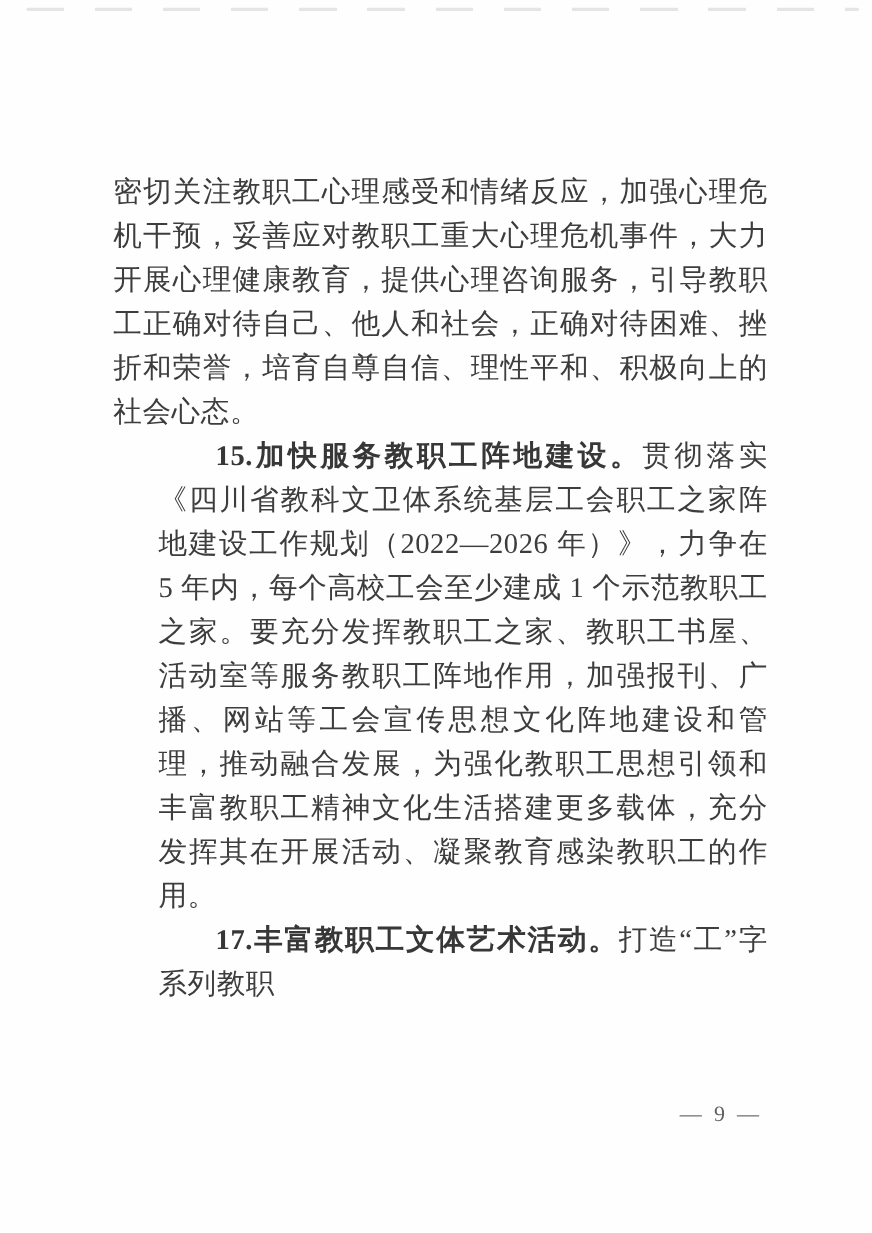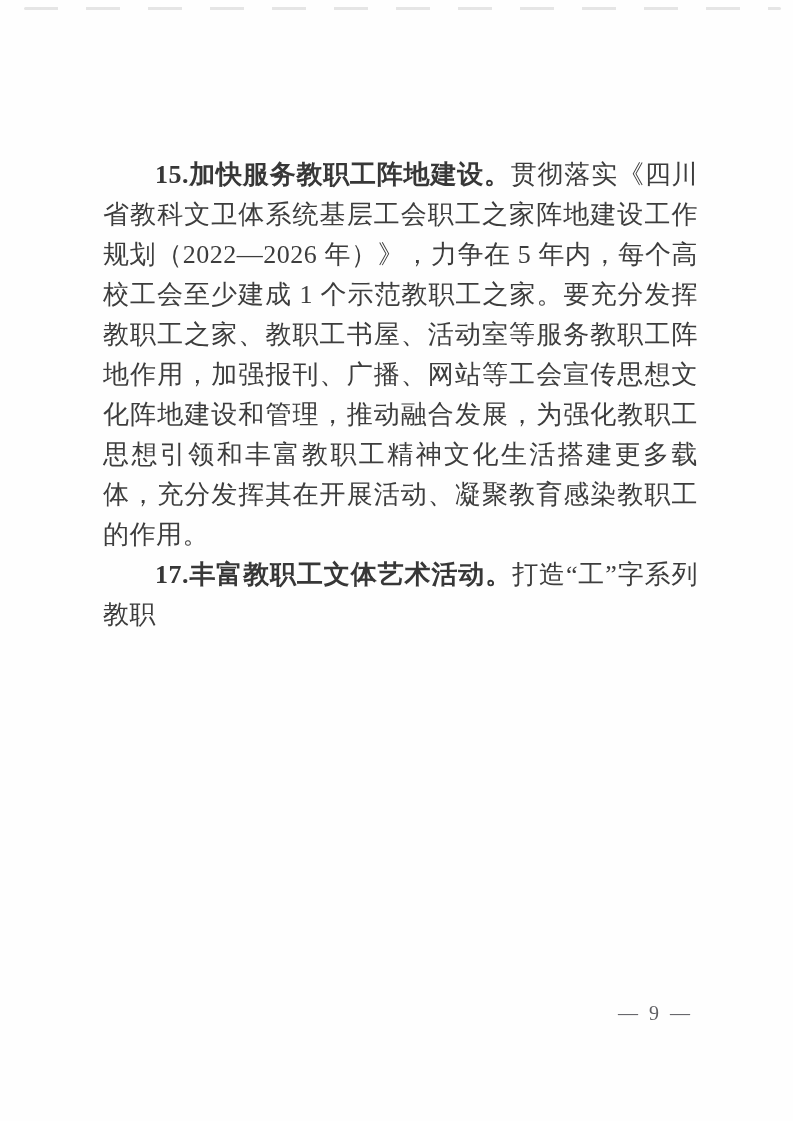--- a/index.html
+++ b/index.html
@@ -39,20 +39,21 @@
   .text-block p {
     margin: 0;
     font-size: 26px;
     line-height: 40px;
     text-align: justify;
     letter-spacing: 0.5px;
     word-break: break-all;
   }
   .text-block p.indent {
     text-indent: 2em;
+    margin-left: 41px;
   }
   .lead {
     font-weight: bold;
     color: #373737;
   }
   .page-number {
     position: absolute;
     top: 1001px;
     right: 100px;
     font-size: 20px;
@@ -64,20 +65,21 @@
 </style>
 </head>
 <body>
 
 <div class="page">
 
   <div class="scan-artifact"></div>
 
   <div class="text-block">
 
+    <p><span>密切关注教职工心理感受和情绪反应，加强心理危机干预，妥善应对教职工重大心理危机事件，大力开展心理健康教育，提供心理咨询服务，引导教职工正确对待自己、他人和社会，正确对待困难、挫折和荣誉，培育自尊自信、理性平和、积极向上的社会心态。</span></p>
 
     <p class="indent"><span class="lead">15.加快服务教职工阵地建设。</span><span>贯彻落实《四川省教科文卫体系统基层工会职工之家阵地建设工作规划（2022—2026 年）》，力争在 5 年内，每个高校工会至少建成 1 个示范教职工之家。要充分发挥教职工之家、教职工书屋、活动室等服务教职工阵地作用，加强报刊、广播、网站等工会宣传思想文化阵地建设和管理，推动融合发展，为强化教职工思想引领和丰富教职工精神文化生活搭建更多载体，充分发挥其在开展活动、凝聚教育感染教职工的作用。</span></p>
 
 
     <p class="indent"><span class="lead">17.丰富教职工文体艺术活动。</span><span>打造“工”字系列教职</span></p>
 
   </div>
 
   <div class="page-number">— 9 —</div>
 

